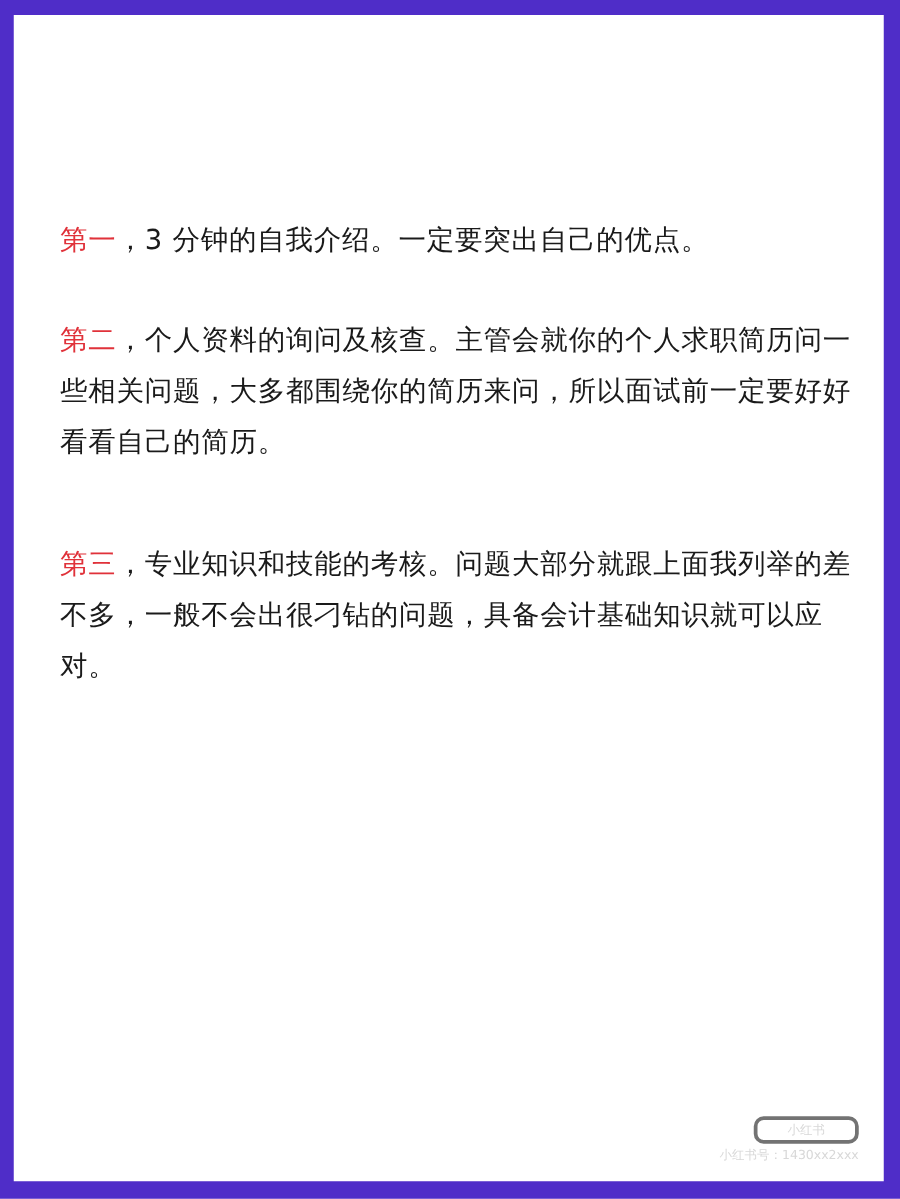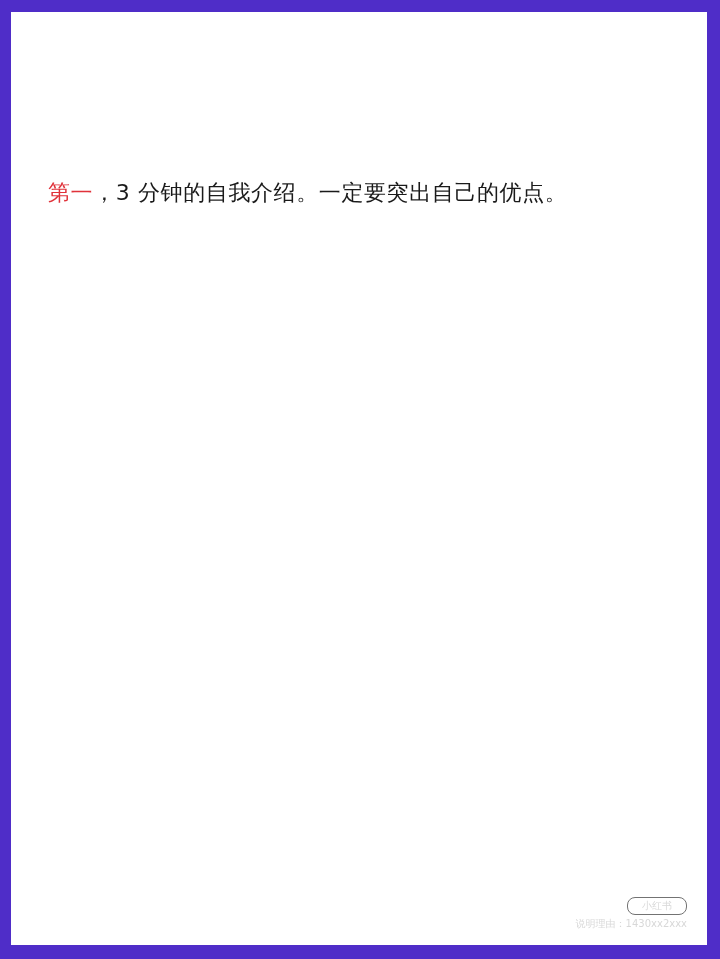--- a/index.html
+++ b/index.html
@@ -37,36 +37,42 @@
   .section .label { color: #e0323a; }
   .watermark {
     position: absolute;
     right: 20px; bottom: 14px;
     text-align: right;
     color: #d8d8d8;
     font-size: 10px;
   }
   .watermark .pill {
     display: inline-block;
-    border: 1px solid #737373;
+    border: 3px solid #737373;
     border-radius: 8px;
-    padding: 1px 14px;
+    padding: 1px 24px;
     margin-bottom: 2px;
   }
 </style>
 </head>
 <body>
 
 <div class="card">
 
   <div class="section" style="top:160px;">
     <span class="label">第一</span><span>，3 分钟的自我介绍。一定要突出自己的优点。</span>
   </div>
 
+  <div class="section" style="top:240px;">
+    <span class="label">第二</span><span>，个人资料的询问及核查。主管会就你的个人求职简历问一些相关问题，大多都围绕你的简历来问，所以面试前一定要好好看看自己的简历。</span>
+  </div>
 
+  <div class="section" style="top:419px;">
+    <span class="label">第三</span><span>，专业知识和技能的考核。问题大部分就跟上面我列举的差不多，一般不会出很刁钻的问题，具备会计基础知识就可以应对。</span>
+  </div>
 
 
 
   <div class="watermark">
     <div><span class="pill">小红书</span></div>
-    <div>说明理由：1430xx2xxx</div>
+    <div>小红书号：1430xx2xxx</div>
   </div>
 </div>
 
 </body></html>

